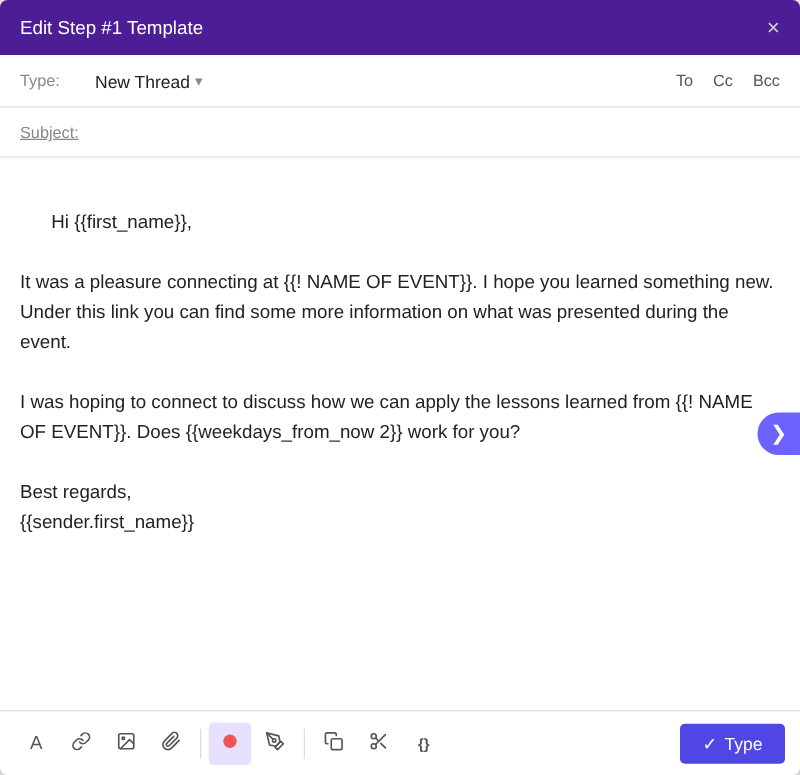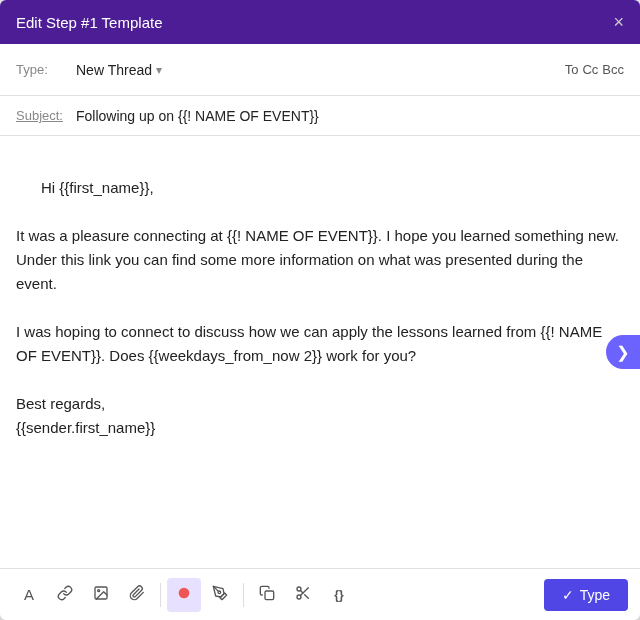--- a/index.html
+++ b/index.html
@@ -41,21 +41,21 @@
       font-size: 18px;
       cursor: pointer;
       background: none;
       border: none;
       line-height: 1;
     }
     .type-row {
       display: flex;
       align-items: center;
       padding: 16px 16px;
-      height: 52px;
+      height: 42px;
       border-bottom: 1px solid #e0e0e0;
       flex-shrink: 0;
     }
     .type-label {
       color: #888;
       font-size: 13px;
       width: 60px;
     }
     .type-select {
       display: flex;
@@ -67,21 +67,21 @@
     .type-value {
       font-size: 14px;
       color: #222;
     }
     .chevron-icon {
       color: #888;
       font-size: 12px;
     }
     .email-actions {
       display: flex;
-      gap: 4px;
+      gap: 16px;
       margin-left: auto;
     }
     .email-action-btn {
       color: #555;
       font-size: 13px;
       cursor: pointer;
       background: none;
       border: none;
     }
     .subject-row {
@@ -197,21 +197,20 @@
     </div>
     <div class="email-actions">
       <button class="email-action-btn">To</button>
       <button class="email-action-btn">Cc</button>
       <button class="email-action-btn">Bcc</button>
     </div>
   </div>
 
   <div class="subject-row">
     <span class="subject-label">Subject:</span>
-    <input class="subject-input" type="text" value="Following up on {{! NAME OF EVENT}}" style="">
   </div>
 
   <div class="body-area">
     <div class="body-text">
       <span>Hi {{first_name}},</span><br><br><span>It was a pleasure connecting at {{! NAME OF EVENT}}. I hope you learned something new. Under this link you can find some more information on what was presented during the event.</span><br><br><span>I was hoping to connect to discuss how we can apply the lessons learned from {{! NAME OF EVENT}}. Does {{weekdays_from_now 2}} work for you?</span><br><br><span>Best regards,</span><br><span>{{sender.first_name}}</span>
     </div>
     <div class="floating-btn">
       <span>❯</span>
     </div>
   </div>

